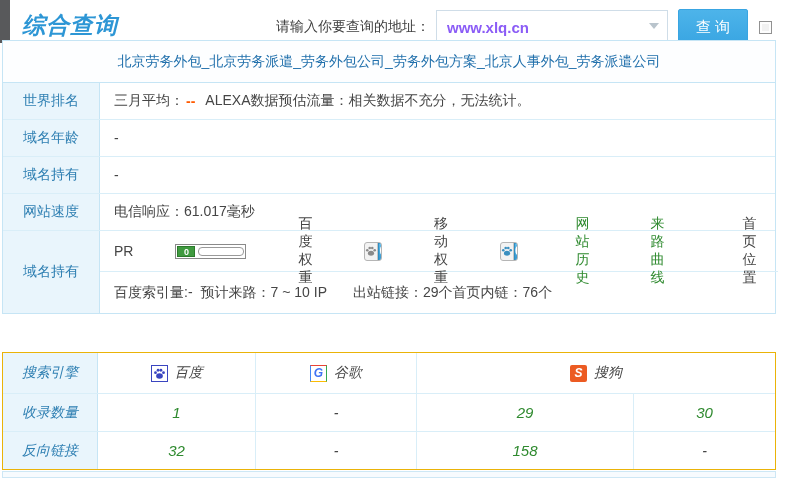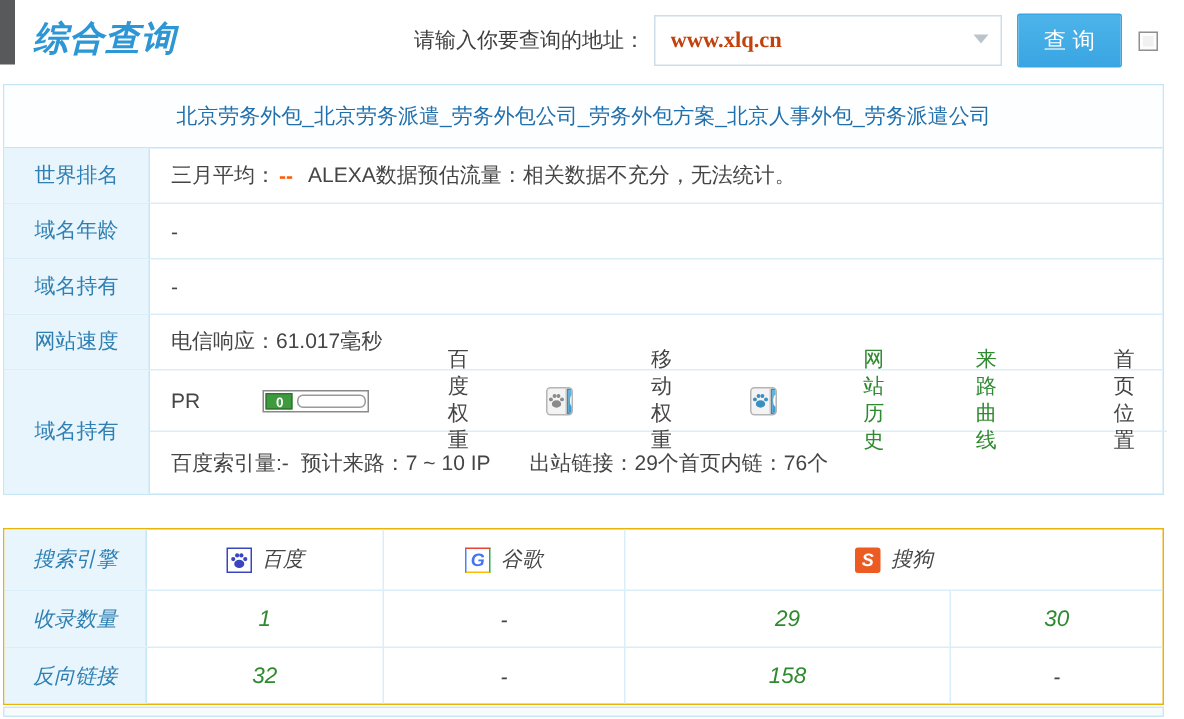--- a/index.html
+++ b/index.html
@@ -6,27 +6,27 @@
   body { background:#fff; font-family:"Liberation Sans","DejaVu Sans",sans-serif; }
   .page { position:relative; width:778px; height:479px; background:#fff; overflow:hidden; }
 
   
   .header { position:relative; height:55px; }
   .left-bar { position:absolute; left:0; top:0; width:10px; height:43px; background:#58595b; }
   .page-title { position:absolute; left:22px; top:10px; color:#2d96d5; font-size:23px; font-weight:bold; font-style:italic; letter-spacing:1px; }
   .search-area { position:absolute; right:6px; top:9px; display:flex; align-items:center; }
   .input-label { font-size:14px; color:#404040; margin-right:6px; }
   .input-wrap { position:relative; width:232px; height:34px; border:1px solid #cfdde8; background:#fff; display:flex; align-items:center; }
-  .input-wrap input { border:none; outline:none; width:195px; padding-left:10px; font-weight:bold; color:#c2410c; font-size:15px; font-family:Liberation Serif, serif; background:transparent; }
+  .input-wrap input { border:none; outline:none; width:195px; padding-left:10px; font-weight:bold; color:#8b5cf6; font-size:15px; font-family:Liberation Sans, sans-serif; background:transparent; }
   .caret { position:absolute; right:8px; top:12px; width:0; height:0; border-left:5px solid transparent; border-right:5px solid transparent; border-top:6px solid #b9c4cc; cursor:pointer; }
   .query-btn { margin-left:10px; width:70px; height:36px; background:linear-gradient(#4db4ea,#39a5e2); color:#fff; font-size:15px; border:1px solid #39a5e2; border-radius:2px; cursor:pointer; font-family:inherit; }
   .mini-checkbox { margin-left:11px; width:13px; height:13px; border:1px solid #919191; background:#f1f1f1; box-shadow:inset 0 0 0 2px #fdfdfd; cursor:pointer; }
 
   
-  .table1 { position:absolute; left:2px; right:2px; top:56px; border:1px solid #c6e5f5; background:#fff; }
+  .table1 { position:absolute; left:2px; right:2px; top:40px; border:1px solid #c6e5f5; background:#fff; }
   .t1-title { height:42px; display:flex; align-items:center; justify-content:center; color:#2170ac; font-size:14px; background:#fdfeff; border-bottom:1px solid #c6e5f5; cursor:pointer; }
   .t1-row { display:flex; border-bottom:1px solid #d9eef8; min-height:37px; }
   .t1-row:last-child { border-bottom:none; }
   .t1-label { width:97px; flex:0 0 97px; background:#e9f5fc; color:#2e7fb2; display:flex; align-items:center; justify-content:center; font-size:14px; border-right:1px solid #c6e5f5; }
   .t1-content { flex:1; display:flex; align-items:center; padding-left:14px; font-size:14px; color:#454545; }
   .orange { color:#ff5a00; font-weight:bold; margin:0 10px 0 2px; }
   .seo-col { flex:1; display:flex; flex-direction:column; }
   .seo-line { display:flex; align-items:center; padding-left:14px; font-size:14px; color:#454545; height:41px; }
   .seo-line.first { border-bottom:1px solid #d9eef8;gap:36px; }
   a.glink { color:#2f8a2f; text-decoration:none; cursor:pointer; }

